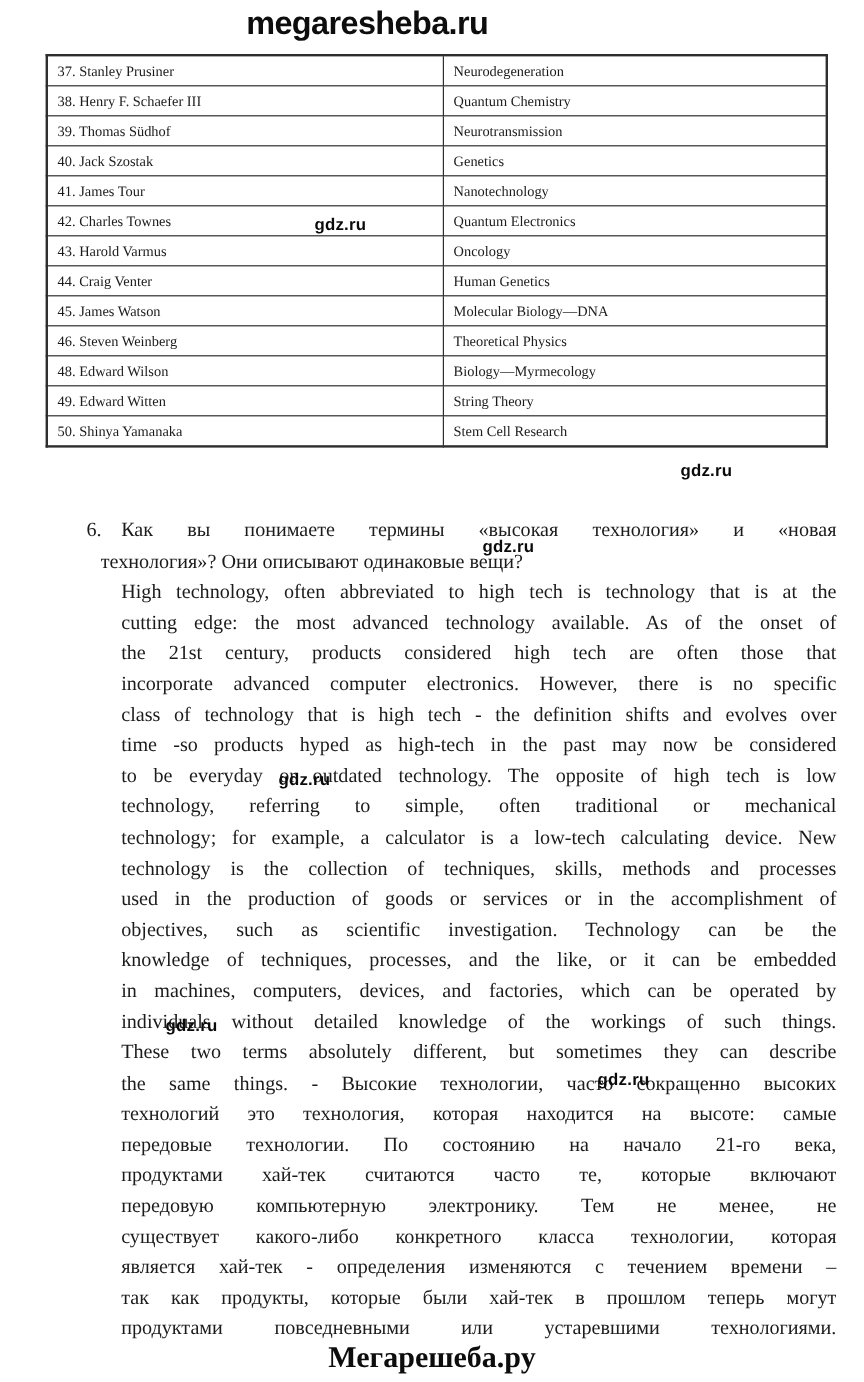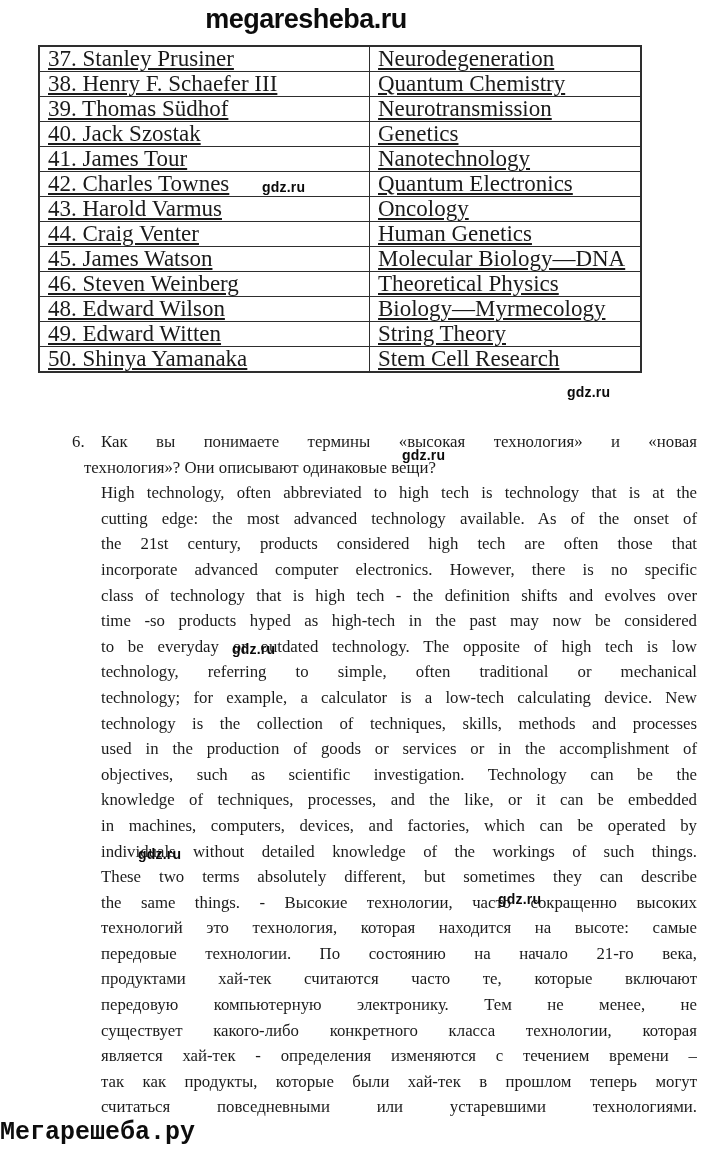--- a/index.html
+++ b/index.html
@@ -18,27 +18,26 @@
     text-align: center;
     font-family: "Liberation Sans", sans-serif;
     font-weight: 700;
     font-size: 27px;
     letter-spacing: -0.5px;
     color: #0d0d0d;
   }
   table.scientists {
     position: absolute;
     left: 38px; top: 45px;
-    width: 604px;
+    width: 652px;
     border-collapse: collapse;
     table-layout: fixed;
     border: 2px solid #2e2e2e;
-    font-size: 23px;
+    font-size: 12px;
     color: #1b1b1b;
-    text-decoration: underline;
   }
   table.scientists td {
     border: 1.5px solid #2e2e2e;
     height: 24px;
     line-height: 24px;
     padding: 0 4px 0 8px;
     white-space: nowrap;
     overflow: hidden;
     font-family: "Liberation Serif", serif;
   }
@@ -62,22 +61,22 @@
     line-height: 25.6px;
     text-align: justify;
     text-align-last: justify;
     white-space: normal;
     color: #1b1b1b;
   }
   .ln.natural { text-align-last: left; margin-left: 12px; }
   .site-footer {
     position: absolute;
     top: 1118px; left: 0; width: 720px;
-    text-align: left;
-    font-family: Liberation Mono, monospace;
+    text-align: center;
+    font-family: Liberation Serif, serif;
     font-weight: 700;
     font-size: 25px;
     color: #0d0d0d;
   }
   .wm {
     position: absolute;
     font-family: "Liberation Sans", sans-serif;
     font-weight: 700;
     font-size: 14px;
     line-height: 14px;
@@ -171,21 +170,21 @@
     <div class="ln">individuals without detailed knowledge of the workings of such things.</div>
     <div class="ln">These two terms absolutely different, but sometimes they can describe</div>
     <div class="ln">the same things. - Высокие технологии, часто сокращенно высоких</div>
     <div class="ln">технологий это технология, которая находится на высоте: самые</div>
     <div class="ln">передовые технологии. По состоянию на начало 21-го века,</div>
     <div class="ln">продуктами хай-тек считаются часто те, которые включают</div>
     <div class="ln">передовую компьютерную электронику. Тем не менее, не</div>
     <div class="ln">существует какого-либо конкретного класса технологии, которая</div>
     <div class="ln">является хай-тек - определения изменяются с течением времени –</div>
     <div class="ln">так как продукты, которые были хай-тек в прошлом теперь могут</div>
-    <div class="ln">считаться повседневными или устаревшими технологиями.</div>
+    <div class="ln">продуктами повседневными или устаревшими технологиями.</div>
   </div>
 
   <div class="wm" style="left:262px; top:180px;">gdz.ru</div>
   <div class="wm" style="left:567px; top:385px;">gdz.ru</div>
   <div class="wm" style="left:402px; top:448px;">gdz.ru</div>
   <div class="wm" style="left:232px; top:642px;">gdz.ru</div>
   <div class="wm" style="left:138px; top:847px;">gdz.ru</div>
   <div class="wm" style="left:498px; top:892px;">gdz.ru</div>
 
   <div class="site-footer">Мегарешеба.ру</div>

